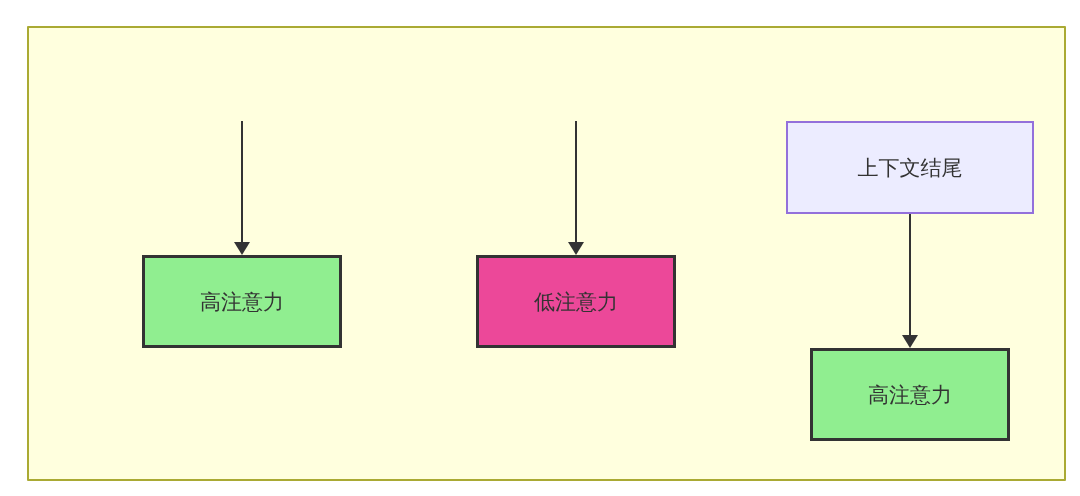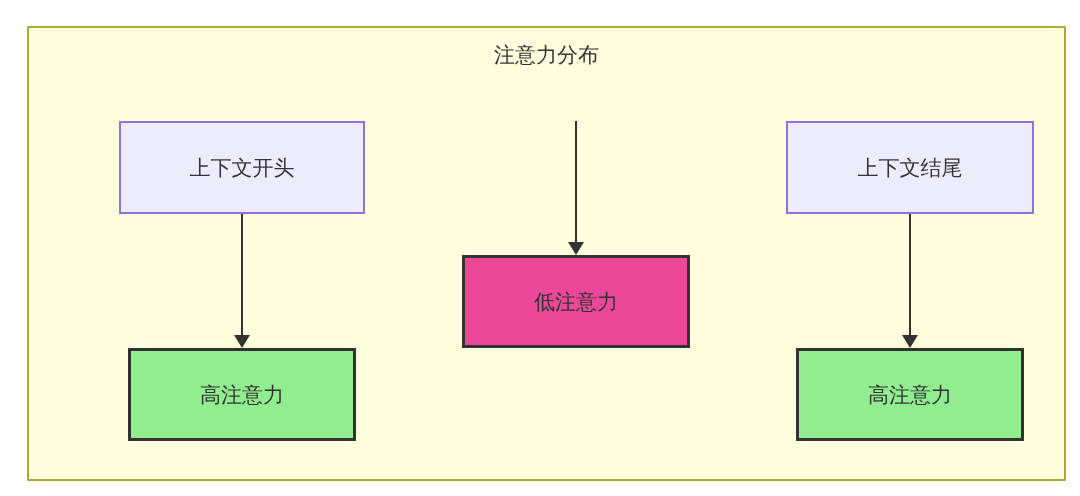--- a/index.html
+++ b/index.html
@@ -51,21 +51,21 @@
     font-size: 21px;
     color: #333333;
     text-align: center;
   }
   .node-source {
     width: 100%;
     height: 93px;
     border: 2px solid;
   }
   .node-target {
-    width: 228px;
+    width: 200px;
     height: 93px;
     border: 3px solid;
   }
   .arrow {
     height: 134px;
     display: flex;
     flex-direction: column;
     align-items: center;
   }
   .arrow-line {
@@ -80,26 +80,22 @@
     border-top-width: 13px;
     border-top-style: solid;
   }
 </style>
 </head>
 <body>
 
 <div class="canvas">
   <div class="cluster" style="background-color: rgb(255, 255, 222); border-color: rgb(170, 170, 51);">
 
-    <div class="cluster-title">注意力分布</div>
 
     <div class="flow-column col-1">
-      <div class="node node-source" style="background-color: rgb(236, 236, 255); border-color: rgb(147, 112, 219);">
-        <span>上下文开头</span>
-      </div>
       <div class="arrow">
         <div class="arrow-line" style="background-color: rgb(51, 51, 51);"></div>
         <div class="arrow-head" style="border-top-color: rgb(51, 51, 51);"></div>
       </div>
       <div class="node node-target" style="background-color: rgb(144, 238, 144); border-color: rgb(51, 51, 51);">
         <span>高注意力</span>
       </div>
     </div>
 
     <div class="flow-column col-2">

